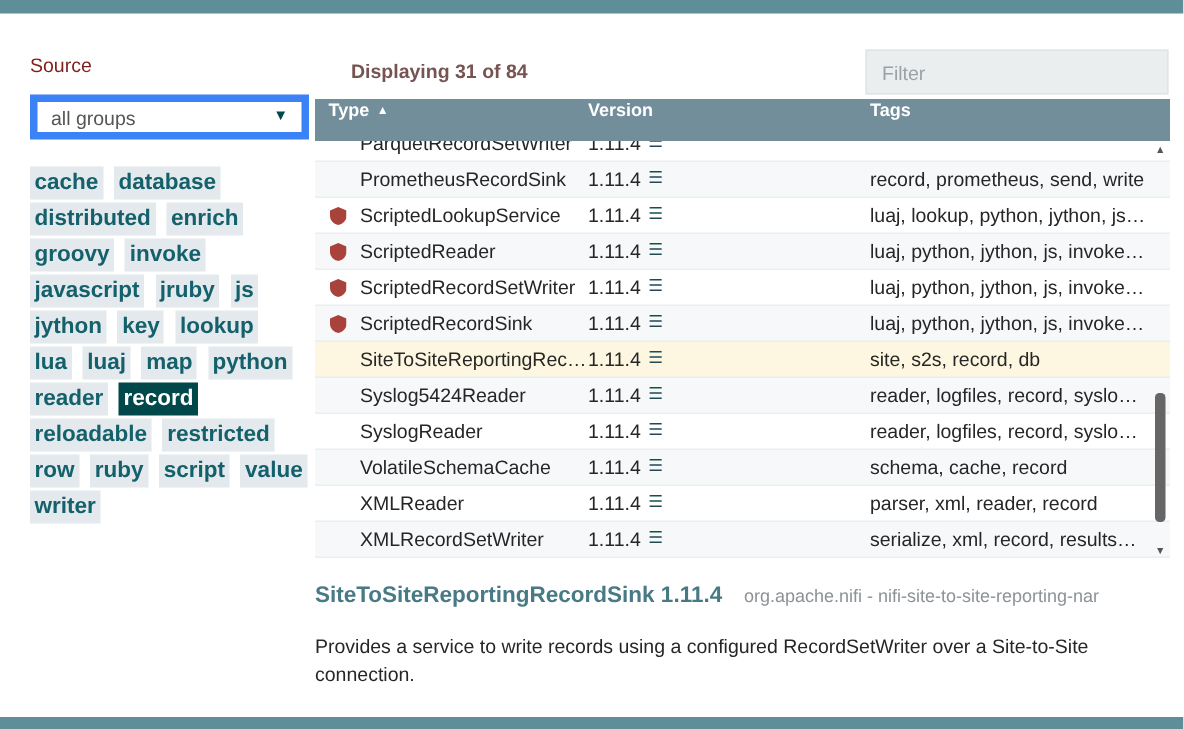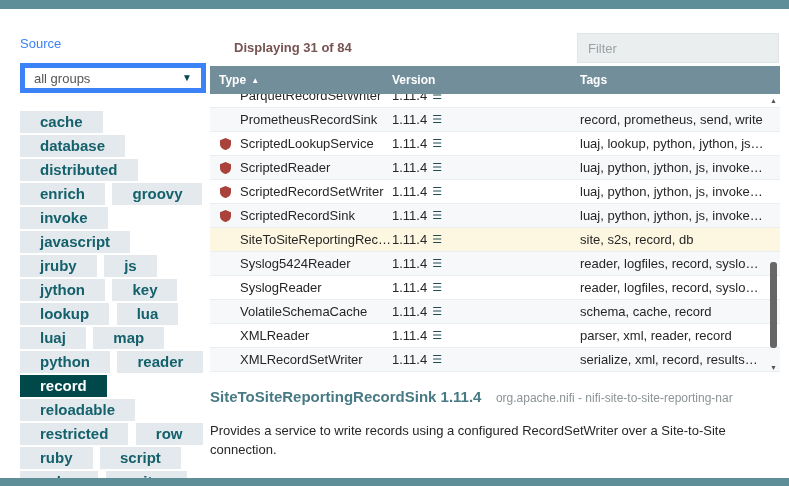--- a/index.html
+++ b/index.html
@@ -6,47 +6,47 @@
   body{
     position:relative;width:789px;height:486px;overflow:hidden;
     font-family:"Liberation Sans",sans-serif;color:#262626;
   }
   .chrome-bar{position:absolute;left:0;right:0;background:var(--chrome-bar,#5e8e97);}
   .chrome-bar.top{top:0;height:9px;}
   .chrome-bar.bottom{bottom:0;height:8px;}
 
   
   .sidebar{position:absolute;left:20px;top:36px;width:186px;}
-  .source-label{font-size:13px;color:#3b82f6;}
+  .source-label{font-size:13px;color:#7f1d1d;}
   .group-select{
     margin-top:12px;height:30px;box-sizing:border-box;border:5px solid #3b82f6;
     background:#fff;display:flex;align-items:center;justify-content:space-between;
     padding:0 9px;font-size:13px;color:#555;cursor:pointer;
   }
   .caret{color:var(--tag-selected-bg,#004849);font-size:10px;line-height:1;}
   .tag-cloud{margin-top:17px;line-height:24px;word-spacing:2px;}
   .tag-chip{
     display:inline-block;background:var(--tag-bg,#e3e9ec);color:var(--tag-text,#14616c);
-    font-weight:bold;font-size:15px;padding:0 20px;margin:0 1px 0 0;cursor:pointer;line-height:22px;
+    font-weight:bold;font-size:15px;padding:0 3px;margin:0 1px 0 0;cursor:pointer;line-height:22px;
   }
   .tag-chip.selected{background:var(--tag-selected-bg,#004849);color:var(--tag-selected-text,#fff);}
 
   
   .displaying{position:absolute;left:210px;top:40px;font-size:13px;font-weight:bold;
     color:var(--displaying-text,#775351);padding-left:24px;}
   .filter-input{
     position:absolute;left:577px;top:33px;width:202px;height:30px;box-sizing:border-box;
     background:#eaeeef;border:1px solid #dfe4e6;padding:12px 10px;font-size:13px;color:#333;
     font-family:"Liberation Sans",sans-serif;outline:none;
   }
   .filter-input::placeholder{color:#9aa2a6;}
 
   .table-header{
     position:absolute;left:210px;top:66px;width:570px;height:28px;box-sizing:border-box;
-    background:var(--table-header-bg,#728e9b);color:#fff;display:flex;align-items:center;
+    background:var(--table-header-bg,#728e9b);color:#fff;display:flex;align-items:flex-start;
     font-size:12px;font-weight:bold;
   }
   .hcell{box-sizing:border-box;}
   .hcell.type{width:182px;padding-left:9px;cursor:pointer;}
   .hcell.version{width:188px;}
   .hcell.tags{flex:1;}
   .sort-arrow{font-size:8px;margin-left:5px;vertical-align:1px;}
 
   .table-body{position:absolute;left:210px;top:94px;width:570px;height:279px;overflow:hidden;}
   .row-stack{margin-top:-10px;}

